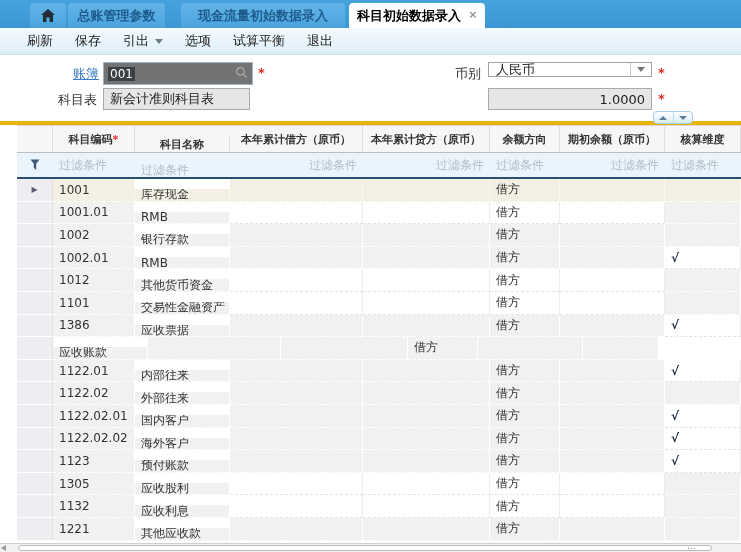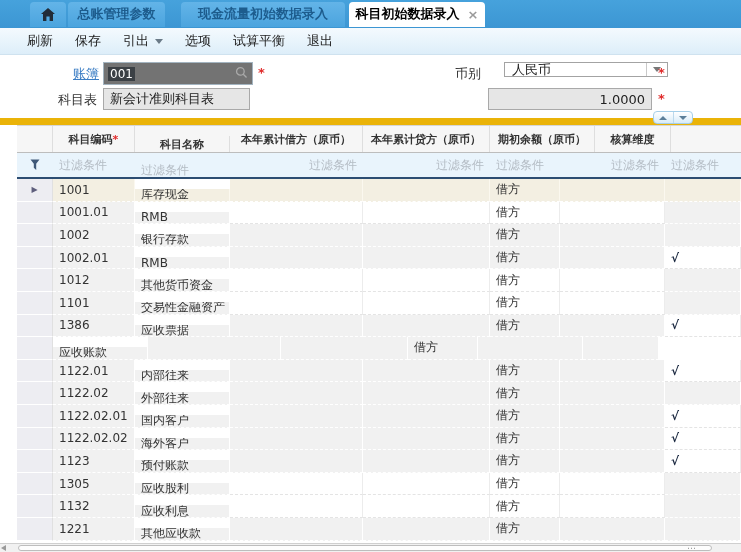--- a/index.html
+++ b/index.html
@@ -2,52 +2,52 @@
 <html><head>
 <meta charset="utf-8">
 <style>
   * { margin:0; padding:0; box-sizing:border-box; }
   html,body { width:741px; height:552px; overflow:hidden;
     font-family:"DejaVu Sans","Liberation Sans",sans-serif; }
   .app { position:relative; width:741px; height:552px; background:#fff; overflow:hidden; }
 
   
   .tabbar { position:absolute; left:0; top:0; width:741px; height:28px;
-    background:linear-gradient(#46a2dc,#3c96d3); display:flex; align-items:center; }
+    background:linear-gradient(#46a2dc,#3c96d3); display:flex; align-items:flex-end;font-family:Liberation Mono, monospace; }
   .tab { height:25px; display:flex; align-items:center; justify-content:center;
     border-radius:4px 4px 0 0; font-size:13px; font-weight:bold; cursor:pointer; }
   .tab-home { width:36px; margin-left:30px; background:linear-gradient(#63b4e8,#4ba4de); }
   .tab-blue { background:linear-gradient(#63b4e8,#4ba4de); color:#1d5c8d; }
   .tab-t1 { width:97px; margin-left:2px; }
   .tab-t2 { width:164px; margin-left:16px; }
   .tab-active { width:136px; margin-left:4px; background:#fff; color:#000; }
   .tab-close { margin-left:8px; color:#9a9a9a; font-size:13px; font-weight:bold; line-height:1; }
 
   
   .toolbar { position:absolute; left:0; top:28px; width:741px; height:27px;
     background:linear-gradient(#f4fafe,#ddeef9); border-bottom:1px solid #cfe2ef;
     display:flex; align-items:center; font-size:13px; color:#222; }
   .tbtn { padding:0 4px; margin-left:14px; cursor:pointer; display:flex; align-items:center; }
   .tbtn:first-child { margin-left:23px; }
   .caret-down { width:0; height:0; border-left:4px solid transparent; border-right:4px solid transparent;
     border-top:5px solid #6b7b88; margin-left:6px; }
 
   
   .formpanel { position:absolute; left:0; top:55px; width:741px; height:70px; background:#fff;
-    border-bottom:7px solid #eab308; font-size:13px; }
+    border-bottom:4px solid #eab308; font-size:13px; }
   .flabel { position:absolute; color:#333; }
   .flabel-link { color:#3b7dc4; text-decoration:underline; cursor:pointer; }
   .acct-input { position:absolute; left:103px; top:7px; width:150px; height:23px;
     border:1px solid #a3b4c0; background:#737373; display:flex; align-items:center; padding:0 4px; }
   .sel-text { background:#3b4045; color:#fff; padding:0 2px; font-size:12px; }
   .mag { margin-left:auto; }
   .req { color:#e02b2b; font-weight:bold; }
   .ro-box { position:absolute; border:1px solid #a9a9a9; background:#e6e6e6; height:22px;
     display:flex; align-items:center; padding:0 6px; color:#222; }
-  .dd-box { position:absolute; left:504px; top:7px; width:164px; height:15px; border:1px solid #a3a3a3;
+  .dd-box { position:absolute; left:488px; top:7px; width:164px; height:15px; border:1px solid #a3a3a3;
     background:#fff; display:flex; align-items:center; }
   .dd-text { padding-left:7px; color:#222; }
   .dd-btn { margin-left:auto; width:21px; height:100%; border-left:1px solid #c9c9c9;
     display:flex; align-items:center; justify-content:center; cursor:pointer; }
   .pill { position:absolute; left:653px; top:56px; width:40px; height:13px; border:1px solid #a5cfe9;
     border-radius:4px; background:linear-gradient(#ffffff,#d9ecf8); display:flex; }
   .pill-half { flex:1; display:flex; align-items:center; justify-content:center; cursor:pointer; }
   .pill-half + .pill-half { border-left:1px solid #bcd9ec; }
   .caret-up-s { width:0; height:0; border-left:4px solid transparent; border-right:4px solid transparent;
     border-bottom:4px solid #5c7f99; }
@@ -184,20 +184,23 @@
       </div>
       <div class="gh-cell c-name">
         <span>科目名称</span>
       </div>
       <div class="gh-cell c-debit">
         <span>本年累计借方（原币）</span>
       </div>
       <div class="gh-cell c-credit">
         <span>本年累计贷方（原币）</span>
       </div>
+      <div class="gh-cell c-dir">
+        <span>余额方向</span>
+      </div>
       <div class="gh-cell c-open">
         <span>期初余额（原币）</span>
       </div>
       <div class="gh-cell c-dim">
         <span>核算维度</span>
       </div>
     </div>
 
     <div class="frow">
       <div class="f-cell c-sel" style="justify-content:center;">

